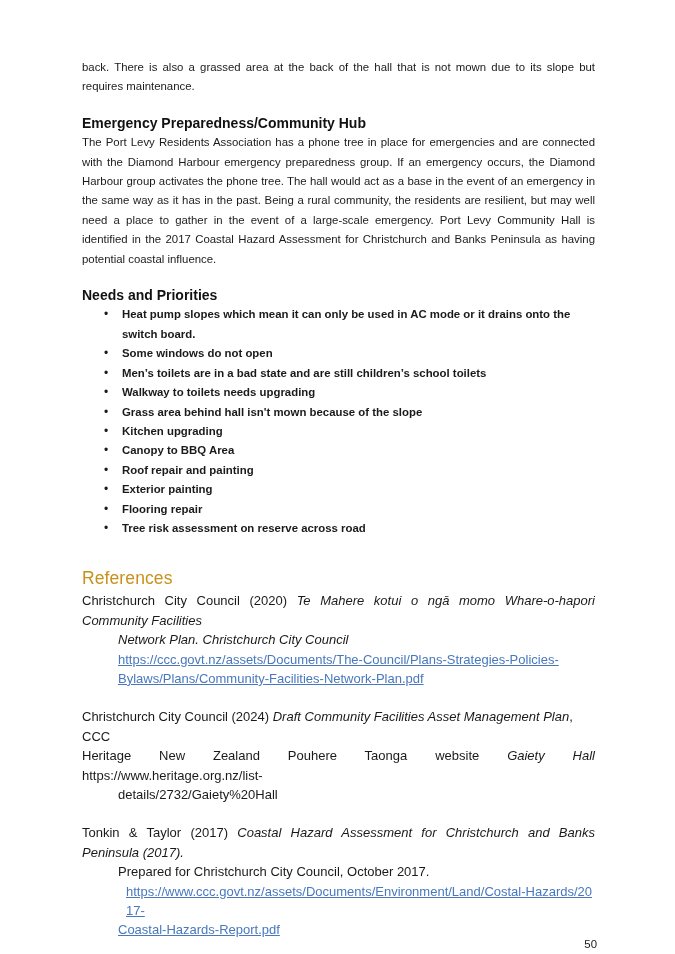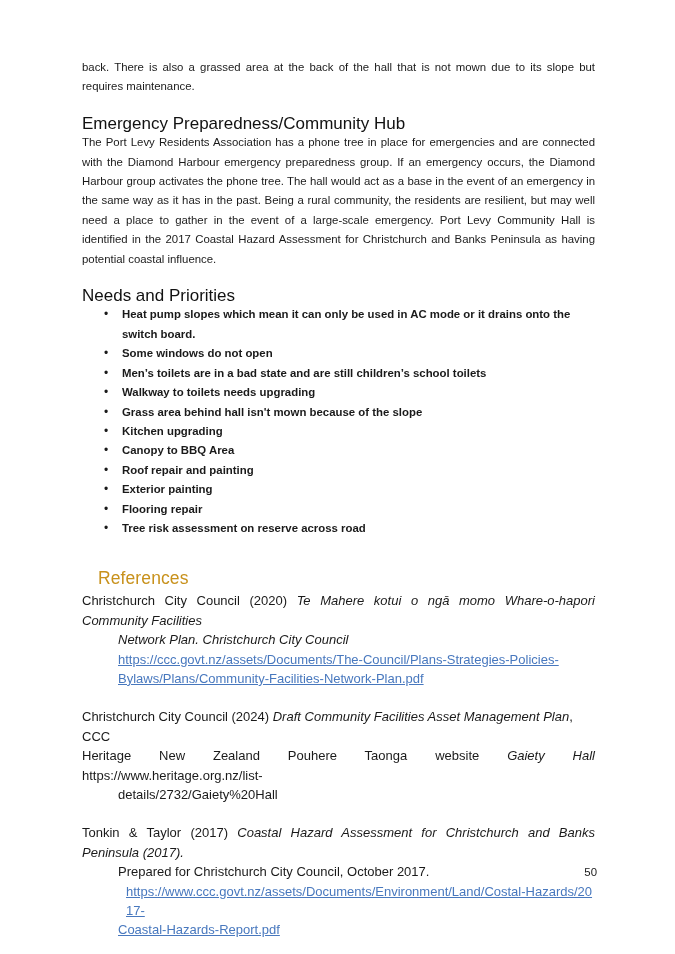--- a/index.html
+++ b/index.html
@@ -43,23 +43,23 @@
     color: #1a1a1a;
     hyphens: none;
   }
 
   .first-par {
     text-align: left;
   }
 
   h3.sub-head {
     margin: 0;
-    font-size: 17px;
-    line-height: 19.4px;
-    font-weight: normal;
+    font-size: 14px;
+    line-height: 19.4px;
+    font-weight: bold;
     color: #111111;
   }
   .gap-md { height: 17px; }
   .gap-lg { height: 28px; }
 
   
   ul.needs-list {
     margin: 0;
     padding: 0;
     list-style: none;
@@ -80,21 +80,21 @@
     line-height: 19.4px;
     color: #1a1a1a;
   }
   ul.needs-list li .li-text {
     display: block;
     font-weight: bold;
   }
 
   
   h2.ref-heading {
-    margin: 0 0 1px 16px;
+    margin: 0 0 1px 0;
     font-size: 17.5px;
     line-height: 24px;
     font-weight: normal;
     color: #C8911B;
     letter-spacing: 0.1px;
   }
 
   .ref-block {
     font-size: 13px;
     line-height: 19.4px;
@@ -124,21 +124,21 @@
     color: #1a1a1a;
     text-decoration: none;
   }
 
   .ref-gap { height: 19px; }
 
   
   .page-number {
     position: absolute;
     right: 78px;
-    top: 865px;
+    top: 937px;
     font-size: 11.4px;
     line-height: 14px;
     color: #1a1a1a;
   }
 </style>
 </head>
 <body>
 
 <div class="page">
   <div class="content">

